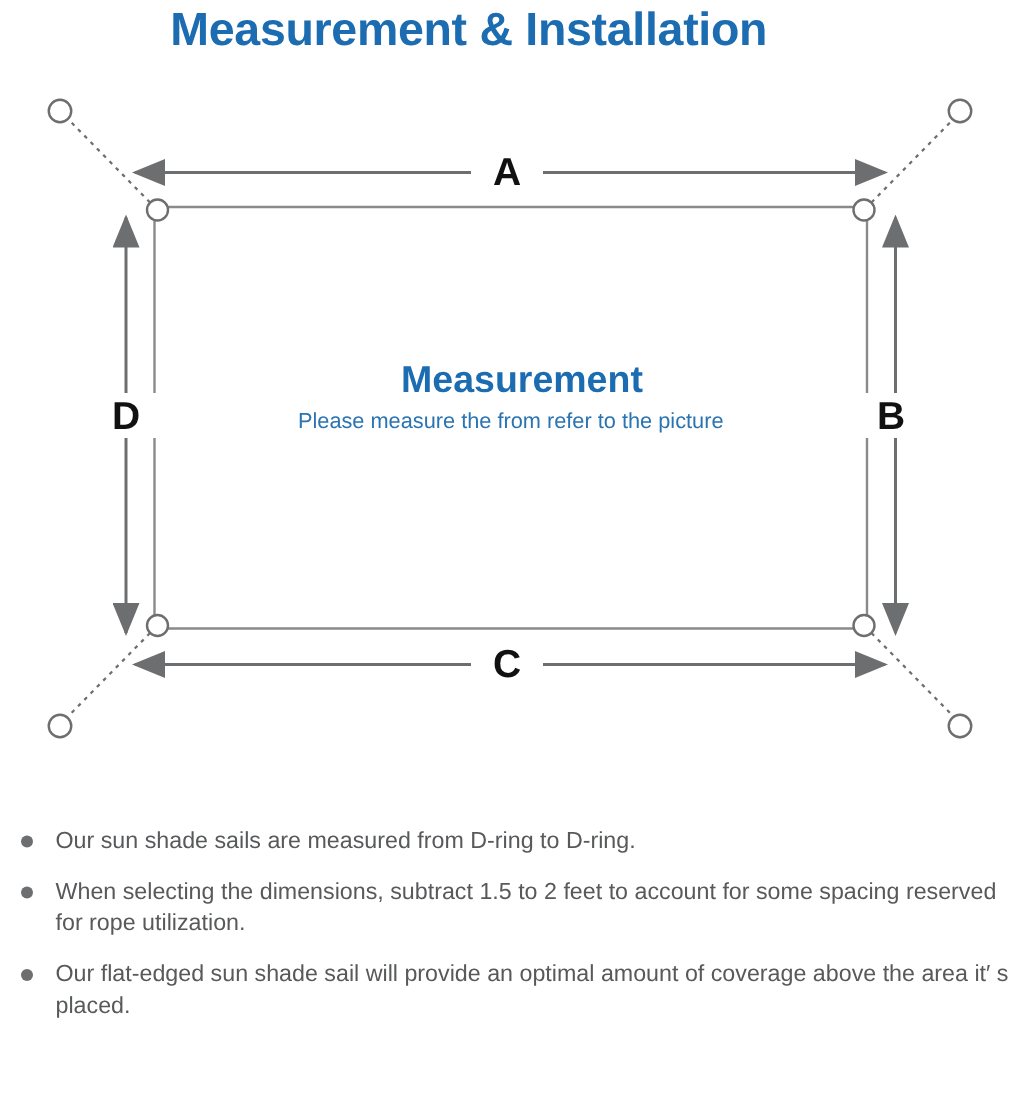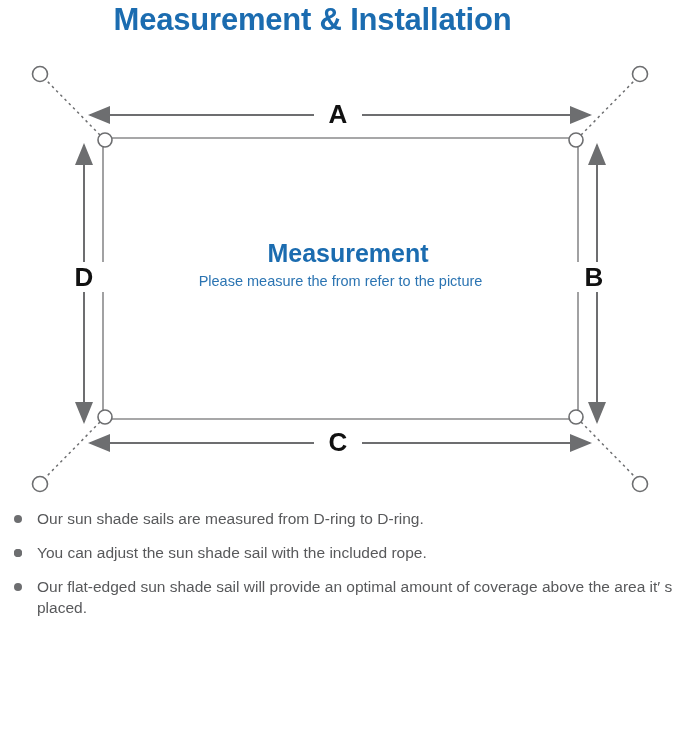--- a/index.html
+++ b/index.html
@@ -77,21 +77,21 @@
   }
   .dim-a { left: 314px; top: 49px; width: 48px; }
   .dim-c { left: 314px; top: 377px; width: 48px; }
   .dim-d { left: 62px;  top: 212px; width: 44px; }
   .dim-b { left: 572px; top: 212px; width: 44px; }
 
   
   .notes {
     position: absolute;
     left: 10px;
-    top: 508px;
+    top: 550px;
     width: 666px;
   }
   .note-item {
     position: relative;
     padding-left: 27px;
     margin-bottom: 13px;
     font-size: 15.5px;
     line-height: 21px;
     color: #58595b;
   }
@@ -162,24 +162,21 @@
     <div class="dim-label dim-d">D</div>
   </div>
 
   <div class="notes">
     <div class="note-item">
       <span class="note-bullet"></span>
       <span>Our sun shade sails are measured from D-ring to D-ring.</span>
     </div>
     <div class="note-item">
       <span class="note-bullet"></span>
-    </div>
-    <div class="note-item">
-      <span class="note-bullet"></span>
-      <span>You can adjust the sun shade sail with the included rope.</span>
+      <span>When selecting the dimensions, subtract 1.5 to 2 feet to account for some spacing reserved for rope utilization.</span>
     </div>
     <div class="note-item">
       <span class="note-bullet"></span>
       <span>Our flat-edged sun shade sail will provide an optimal amount of coverage above the area it′ s placed.</span>
     </div>
   </div>
 
 </div>
 
 </body></html>

